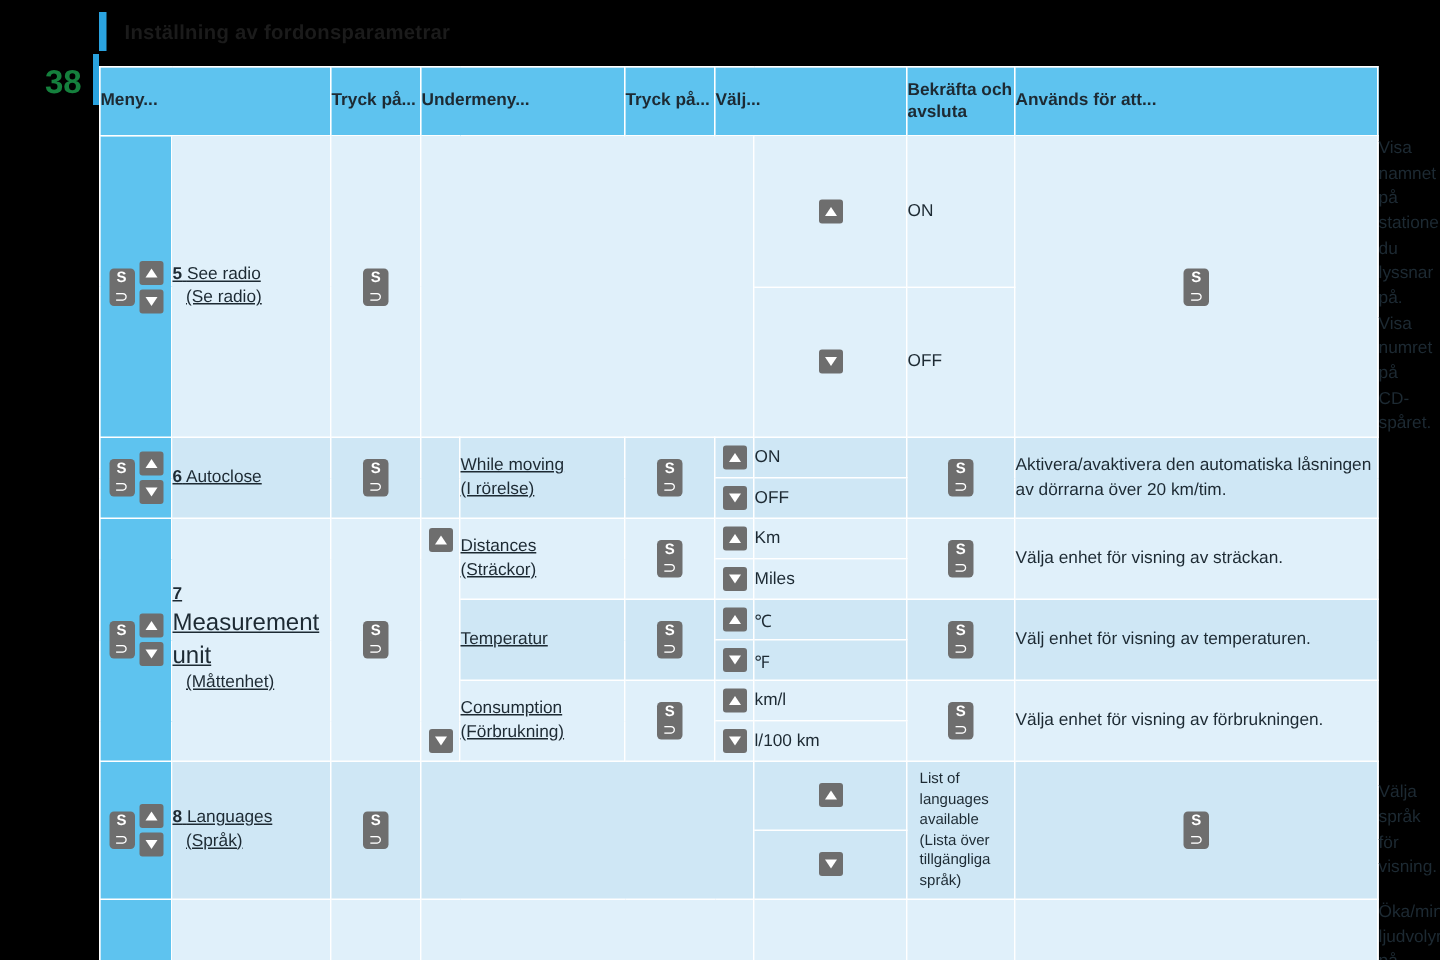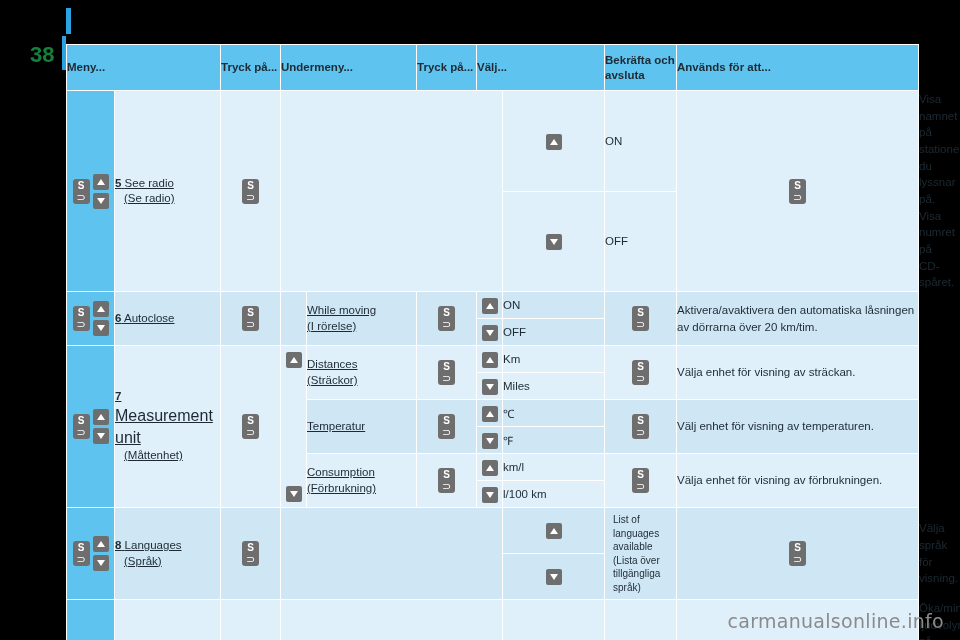--- a/index.html
+++ b/index.html
@@ -202,20 +202,21 @@
 </head>
 <body>
 
 <div id="page">
 
   <div id="page-rule"></div>
   <div id="page-number">38</div>
 
   <div id="title-bar">
     <div id="title-rule"></div>
+    <div id="title-text">Inställning av fordonsparametrar</div>
   </div>
 
   <div id="table-wrap">
     <table class="mt">
       <colgroup>
         <col style="width:48px">
         <col style="width:106px">
         <col style="width:60px">
         <col style="width:26px">
         <col style="width:110px">
@@ -517,15 +518,14 @@
           <td class="tintB btncell" rowspan="2">
             
           </td>
           <td class="tintB txt" rowspan="2">Öka/minska ljudvolymen på signaler och meddelanden (ändringen verkställs direkt när du trycker på knappen).</td>
         </tr>
 
       </tbody>
     </table>
   </div>
 
-  <div id="watermark">carmanualsonline.info</div>
 
 </div>
 
 </body></html>

